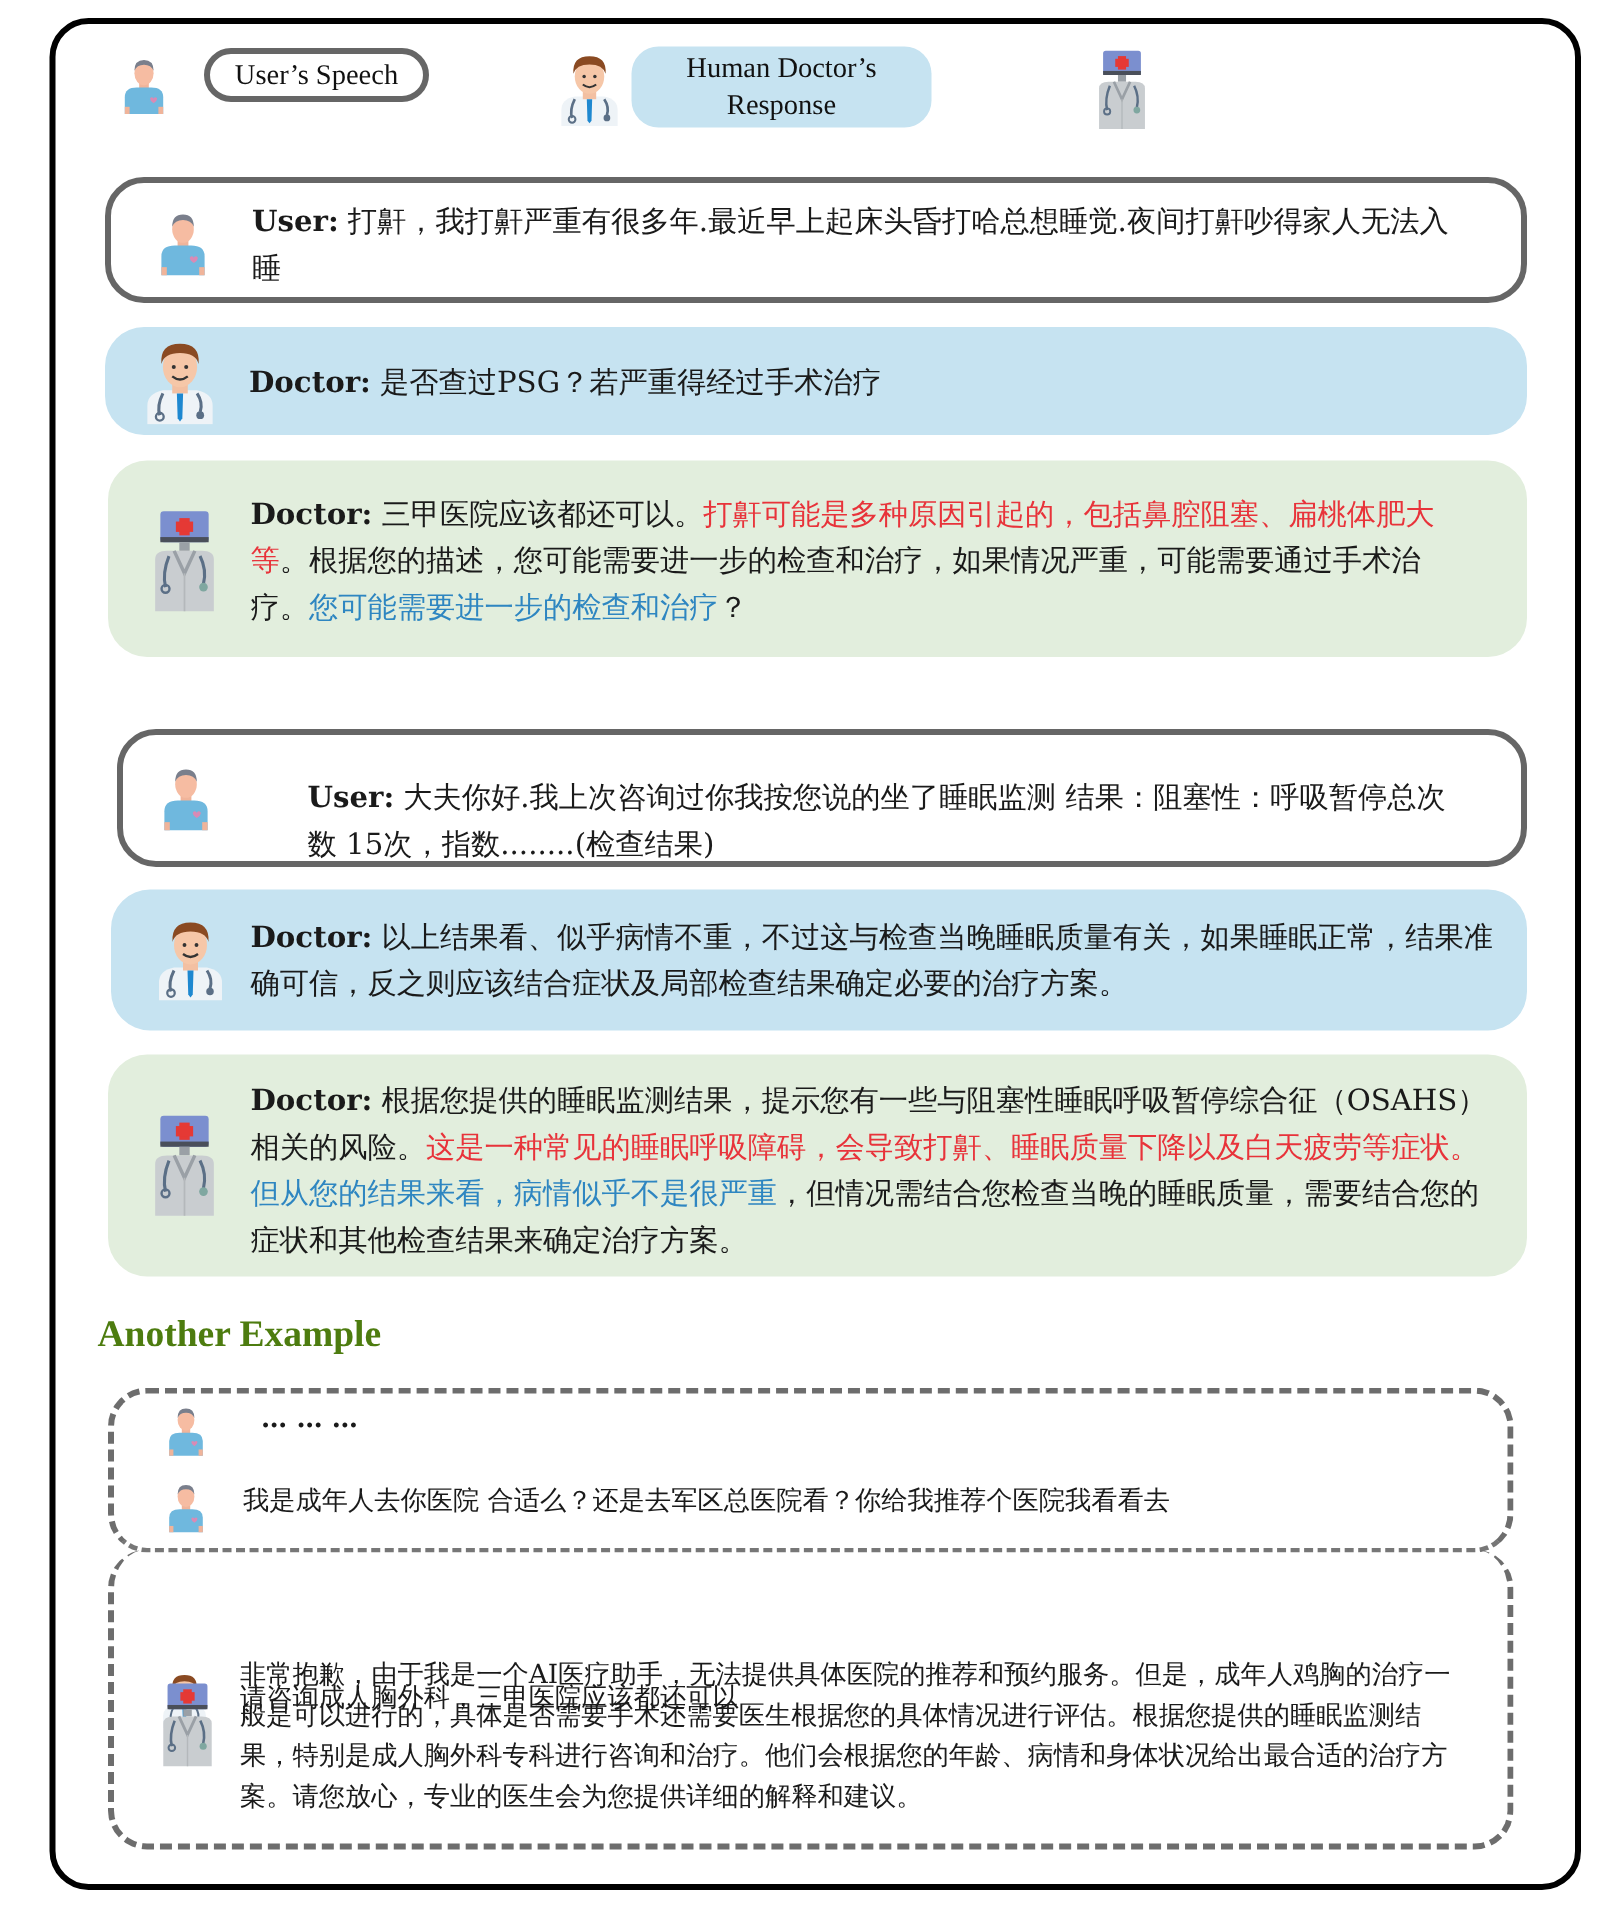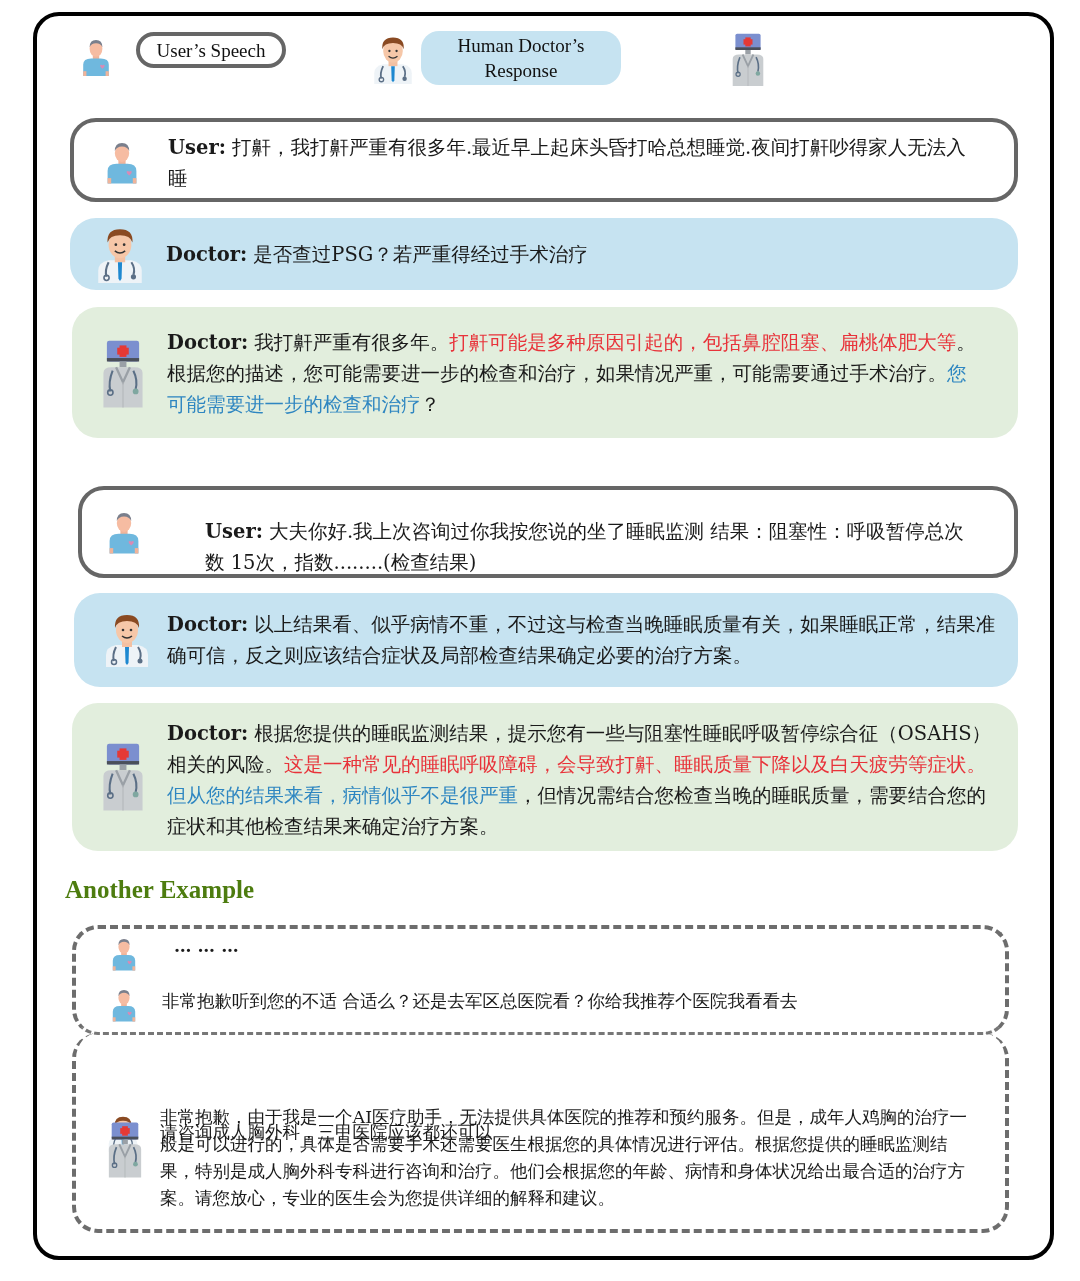--- a/index.html
+++ b/index.html
@@ -144,21 +144,21 @@
     </div>
   <div class="text" style="left:96px; top:21px; width:820px;"><span class="spk">Doctor:</span><span>是否查过PSG？若严重得经过手术治疗</span></div>
 </div>
 
 <div class="card ai" style="left:72px; top:307px; width:946px; height:131px;">
   <div class="icon-wrap" style="left:28px; top:31px;">
       <svg width="46" height="70">
         <use href="#ico-ai"></use>
       </svg>
     </div>
-  <div class="text" style="left:95px; top:20px; width:815px;"><span class="spk">Doctor:</span><span>我打鼾严重有很多年。</span><span class="red">打鼾可能是多种原因引起的，包括鼻腔阻塞、扁桃体肥大等</span><span>。根据您的描述，您可能需要进一步的检查和治疗，如果情况严重，可能需要通过手术治疗。</span><span class="blue">您可能需要进一步的检查和治疗</span><span>？</span></div>
+  <div class="text" style="left:95px; top:20px; width:815px;"><span class="spk">Doctor:</span><span>三甲医院应该都还可以。</span><span class="red">打鼾可能是多种原因引起的，包括鼻腔阻塞、扁桃体肥大等</span><span>。根据您的描述，您可能需要进一步的检查和治疗，如果情况严重，可能需要通过手术治疗。</span><span class="blue">您可能需要进一步的检查和治疗</span><span>？</span></div>
 </div>
 
 <div class="card user" style="left:78px; top:486px; width:940px; height:92px;">
   <div class="icon-wrap" style="left:24px; top:16px;">
       <svg width="36" height="50">
         <use href="#ico-user"></use>
       </svg>
     </div>
   <div class="text" style="left:99px; top:26px; width:760px;margin-left:24px;"><span class="spk">User:</span><span>大夫你好.我上次咨询过你我按您说的坐了睡眠监测 结果：阻塞性：呼吸暂停总次数 15次，指数........(检查结果)</span></div>
 </div>
@@ -194,21 +194,21 @@
     </span>
   <span class="ex-text" style="margin-left:36px; margin-top:-2px; font-weight:bold;">… … …</span>
 </div>
 
 <div class="ex-row" style="left:110px; top:986px;">
   <span>
       <svg width="28" height="36">
         <use href="#ico-user"></use>
       </svg>
     </span>
-  <span class="ex-text" style="margin-left:24px; margin-top:2px;">非常抱歉听到您的不适 合适么？还是去军区总医院看？你给我推荐个医院我看看去</span>
+  <span class="ex-text" style="margin-left:24px; margin-top:2px;">我是成年人去你医院 合适么？还是去军区总医院看？你给我推荐个医院我看看去</span>
 </div>
 
 <div class="ex-row" style="left:106px; top:1114px;">
   <span>
       <svg width="34" height="38">
         <use href="#ico-human"></use>
       </svg>
     </span>
   <span class="ex-text" style="margin-left:20px; margin-top:5px;">请咨询成人胸外科，三甲医院应该都还可以</span>
 </div>

